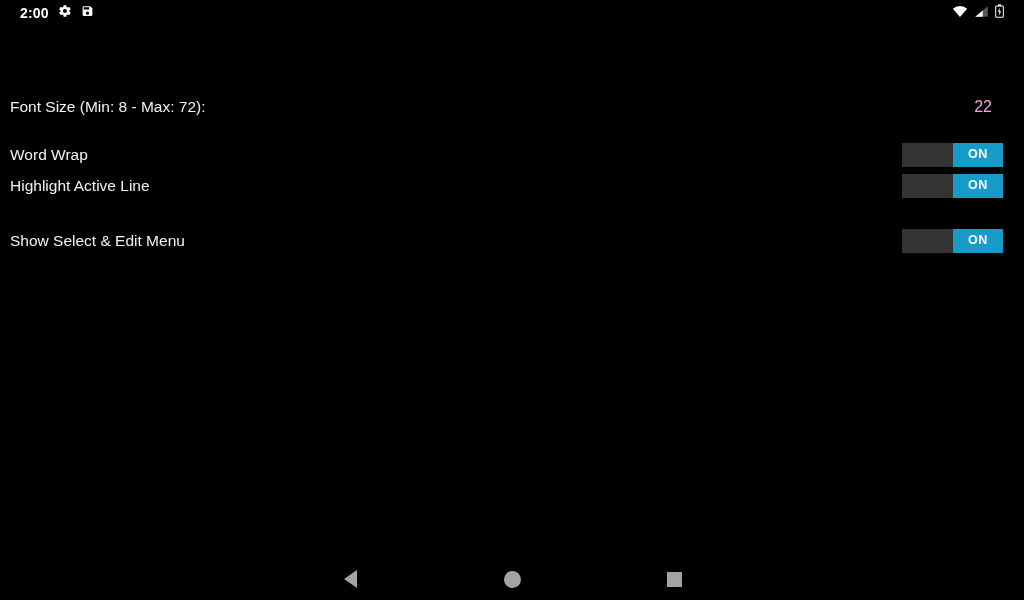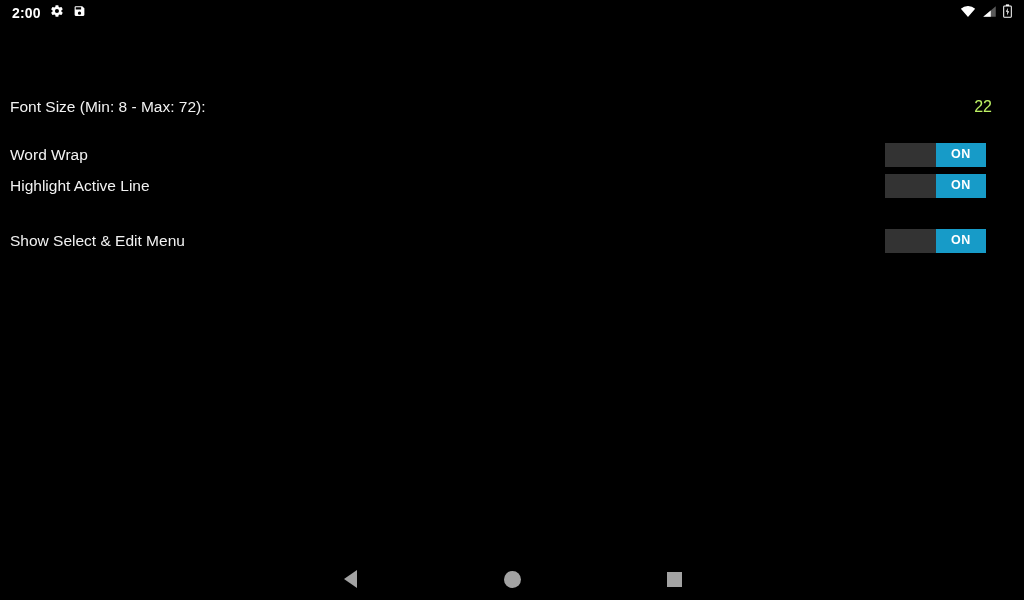--- a/index.html
+++ b/index.html
@@ -8,21 +8,21 @@
     background:#000;
     font-family:"Liberation Sans", sans-serif;
     overflow:hidden;
   }
   #screen { position:relative; width:1024px; height:600px; background:#000; }
 
   
   .status-bar {
     position:absolute; top:0; left:0; width:1024px; height:25px;
     background:#000; display:flex; align-items:center;
-    padding:0 12px;
+    padding:0 20px;
   }
   .status-left { display:flex; align-items:center; gap:9px; }
   .status-clock {
     color:#ffffff; font-size:14px; font-weight:bold;
     letter-spacing:.2px; line-height:1;
   }
   .status-right {
     margin-left:auto; display:flex; align-items:center; gap:6px;
   }
   .sicon { display:block; }
@@ -46,28 +46,28 @@
     background:#000;
   }
   .row {
     position:absolute; left:0; width:1024px; height:43px;
     display:flex; align-items:center; padding:0 10px;
   }
   .row-label {
     color:#f2f2f2; font-size:15.5px; line-height:1; flex:1;
   }
   .row-value {
-    color:#bef264; font-size:16px; line-height:1;
+    color:#f9a8d4; font-size:16px; line-height:1;
     margin-right:22px;
   }
 
   
   .toggle {
     width:101px; height:24px; display:flex;
-    background:#a16207; cursor:pointer; margin-right:28px;
+    background:#a16207; cursor:pointer; margin-right:11px;
     flex:0 0 auto;
   }
   .toggle .track-off { width:51px; height:24px; background:#333333; }
   .toggle .thumb-on {
     width:50px; height:24px; background:#179bc8;
     display:flex; align-items:center; justify-content:center;
   }
   .toggle .thumb-on span {
     color:#ffffff; font-size:12.5px; font-weight:bold;
     letter-spacing:.6px; line-height:1;

